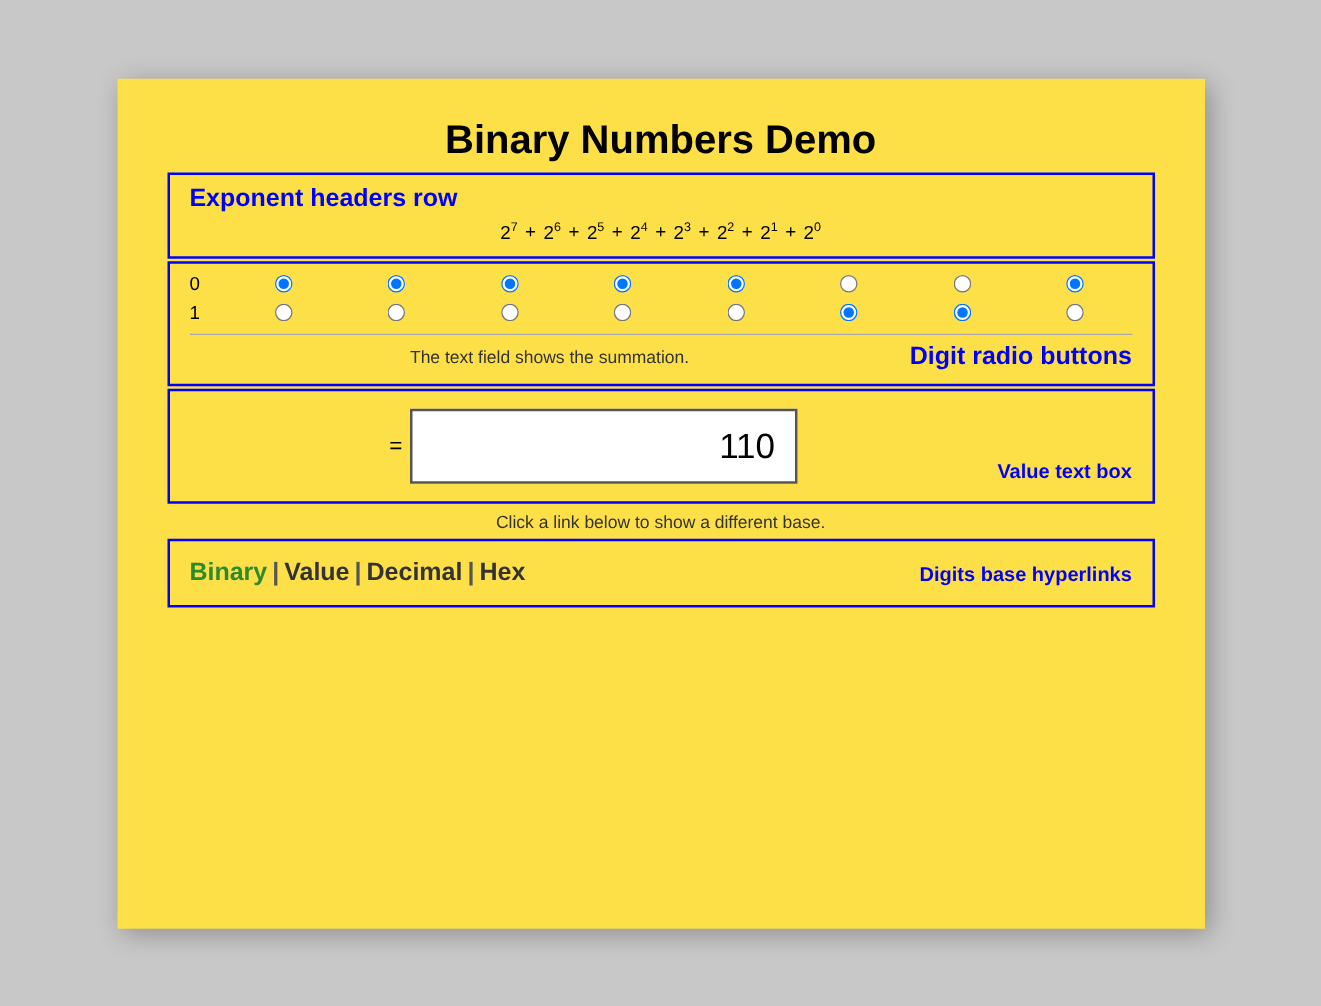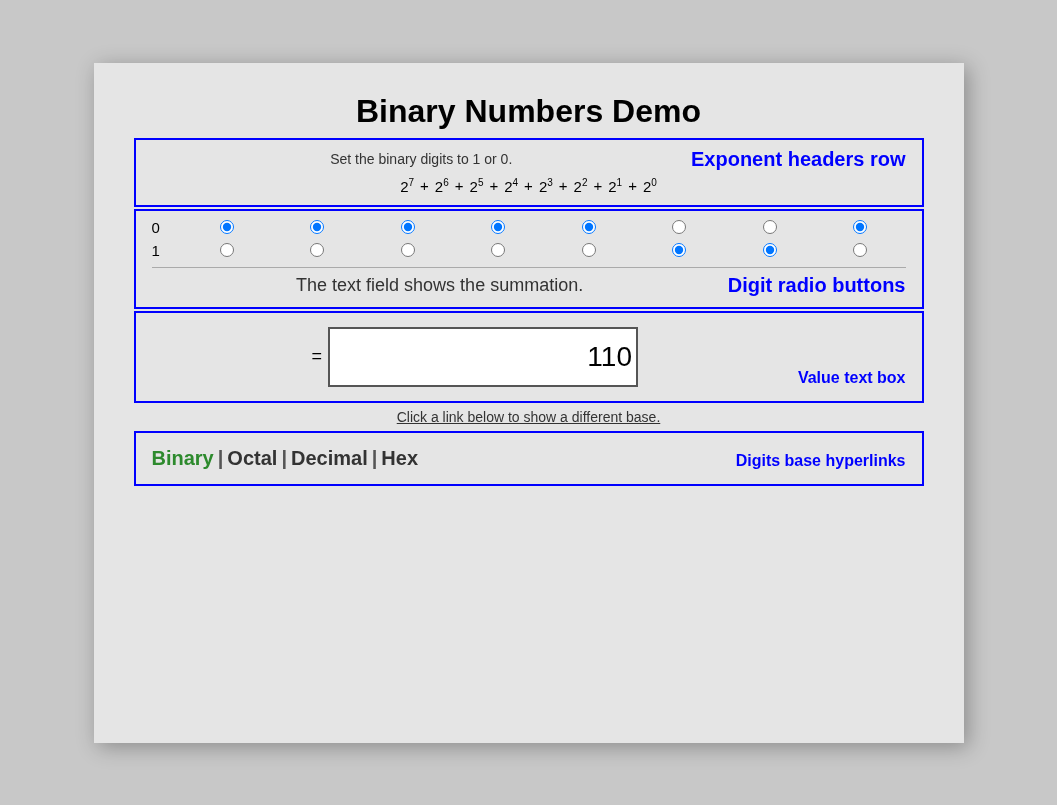--- a/index.html
+++ b/index.html
@@ -7,21 +7,21 @@
     body {
       background: #c8c8c8;
       display: flex;
       justify-content: center;
       align-items: center;
       min-height: 100vh;
       font-family: Arial, sans-serif;
     }
 
     .page-card {
-      background: #e5e5e5;
+      background: #fde047;
       width: 870px;
       min-height: 680px;
       padding: 30px 40px 40px;
       box-shadow: 4px 4px 20px rgba(0,0,0,0.3);
     }
 
     .page-title {
       text-align: center;
       font-size: 32px;
       font-weight: bold;
@@ -125,21 +125,21 @@
       margin: 4px 0 6px;
     }
 
     .radio-footer-row {
       display: flex;
       justify-content: space-between;
       align-items: center;
     }
 
     .radio-instruction {
-      font-size: 18px;
+      font-size: 14px;
       color: #333;
       flex: 1;
       text-align: center;
     }
 
     
     .value-box {
       border: 2px solid blue;
       padding: 14px 16px 14px;
       margin-bottom: 4px;
@@ -159,38 +159,37 @@
       font-size: 18px;
       margin-right: 6px;
     }
 
     .value-input {
       width: 310px;
       height: 60px;
       border: 2px solid #555;
       font-size: 28px;
       text-align: right;
-      padding-right: 4px;
+      padding-right: 16px;
       outline: none;
     }
 
     .value-label-blue {
       color: blue;
       font-weight: bold;
       font-size: 16px;
       white-space: nowrap;
       align-self: flex-end;
     }
 
     .click-instruction {
       text-align: center;
       font-size: 14px;
       color: #333;
       margin: 6px 0 6px;
-      text-decoration: underline;
     }
 
     
     .base-box {
       border: 2px solid blue;
       padding: 14px 16px 14px;
       display: flex;
       justify-content: space-between;
       align-items: flex-end;
     }
@@ -231,21 +230,20 @@
   </style>
 </head>
 <body>
 
 <div class="page-card">
 
   <h1 class="page-title">Binary Numbers Demo</h1>
 
   <div class="exponent-box">
     <div class="exponent-instruction-row">
-      <span class="exponent-instruction">Set the binary digits to 1 or 0.</span>
       <span class="label-blue">Exponent headers row</span>
     </div>
     <div class="exponent-headers-row" id="exponent-row">
     <div class="exp-item">
           <span class="exp-base">2<sup>7</sup></span>
         </div>
         <span class="plus-sign">+</span>
         <div class="exp-item">
           <span class="exp-base">2<sup>6</sup></span>
         </div>
@@ -343,21 +341,21 @@
     </div>
     <span class="value-label-blue">Value text box</span>
   </div>
 
   <p class="click-instruction">Click a link below to show a different base.</p>
 
   <div class="base-box">
     <div class="base-links" id="base-links">
     <a href="#" class="base-link active">Binary</a>
         <span class="base-separator">|</span>
-        <a href="#" class="base-link inactive">Octal</a>
+        <a href="#" class="base-link inactive">Value</a>
         <span class="base-separator">|</span>
         <a href="#" class="base-link inactive">Decimal</a>
         <span class="base-separator">|</span>
         <a href="#" class="base-link inactive">Hex</a>
       </div>
     <span class="base-label-blue">Digits base hyperlinks</span>
   </div>
 
 </div>
 

